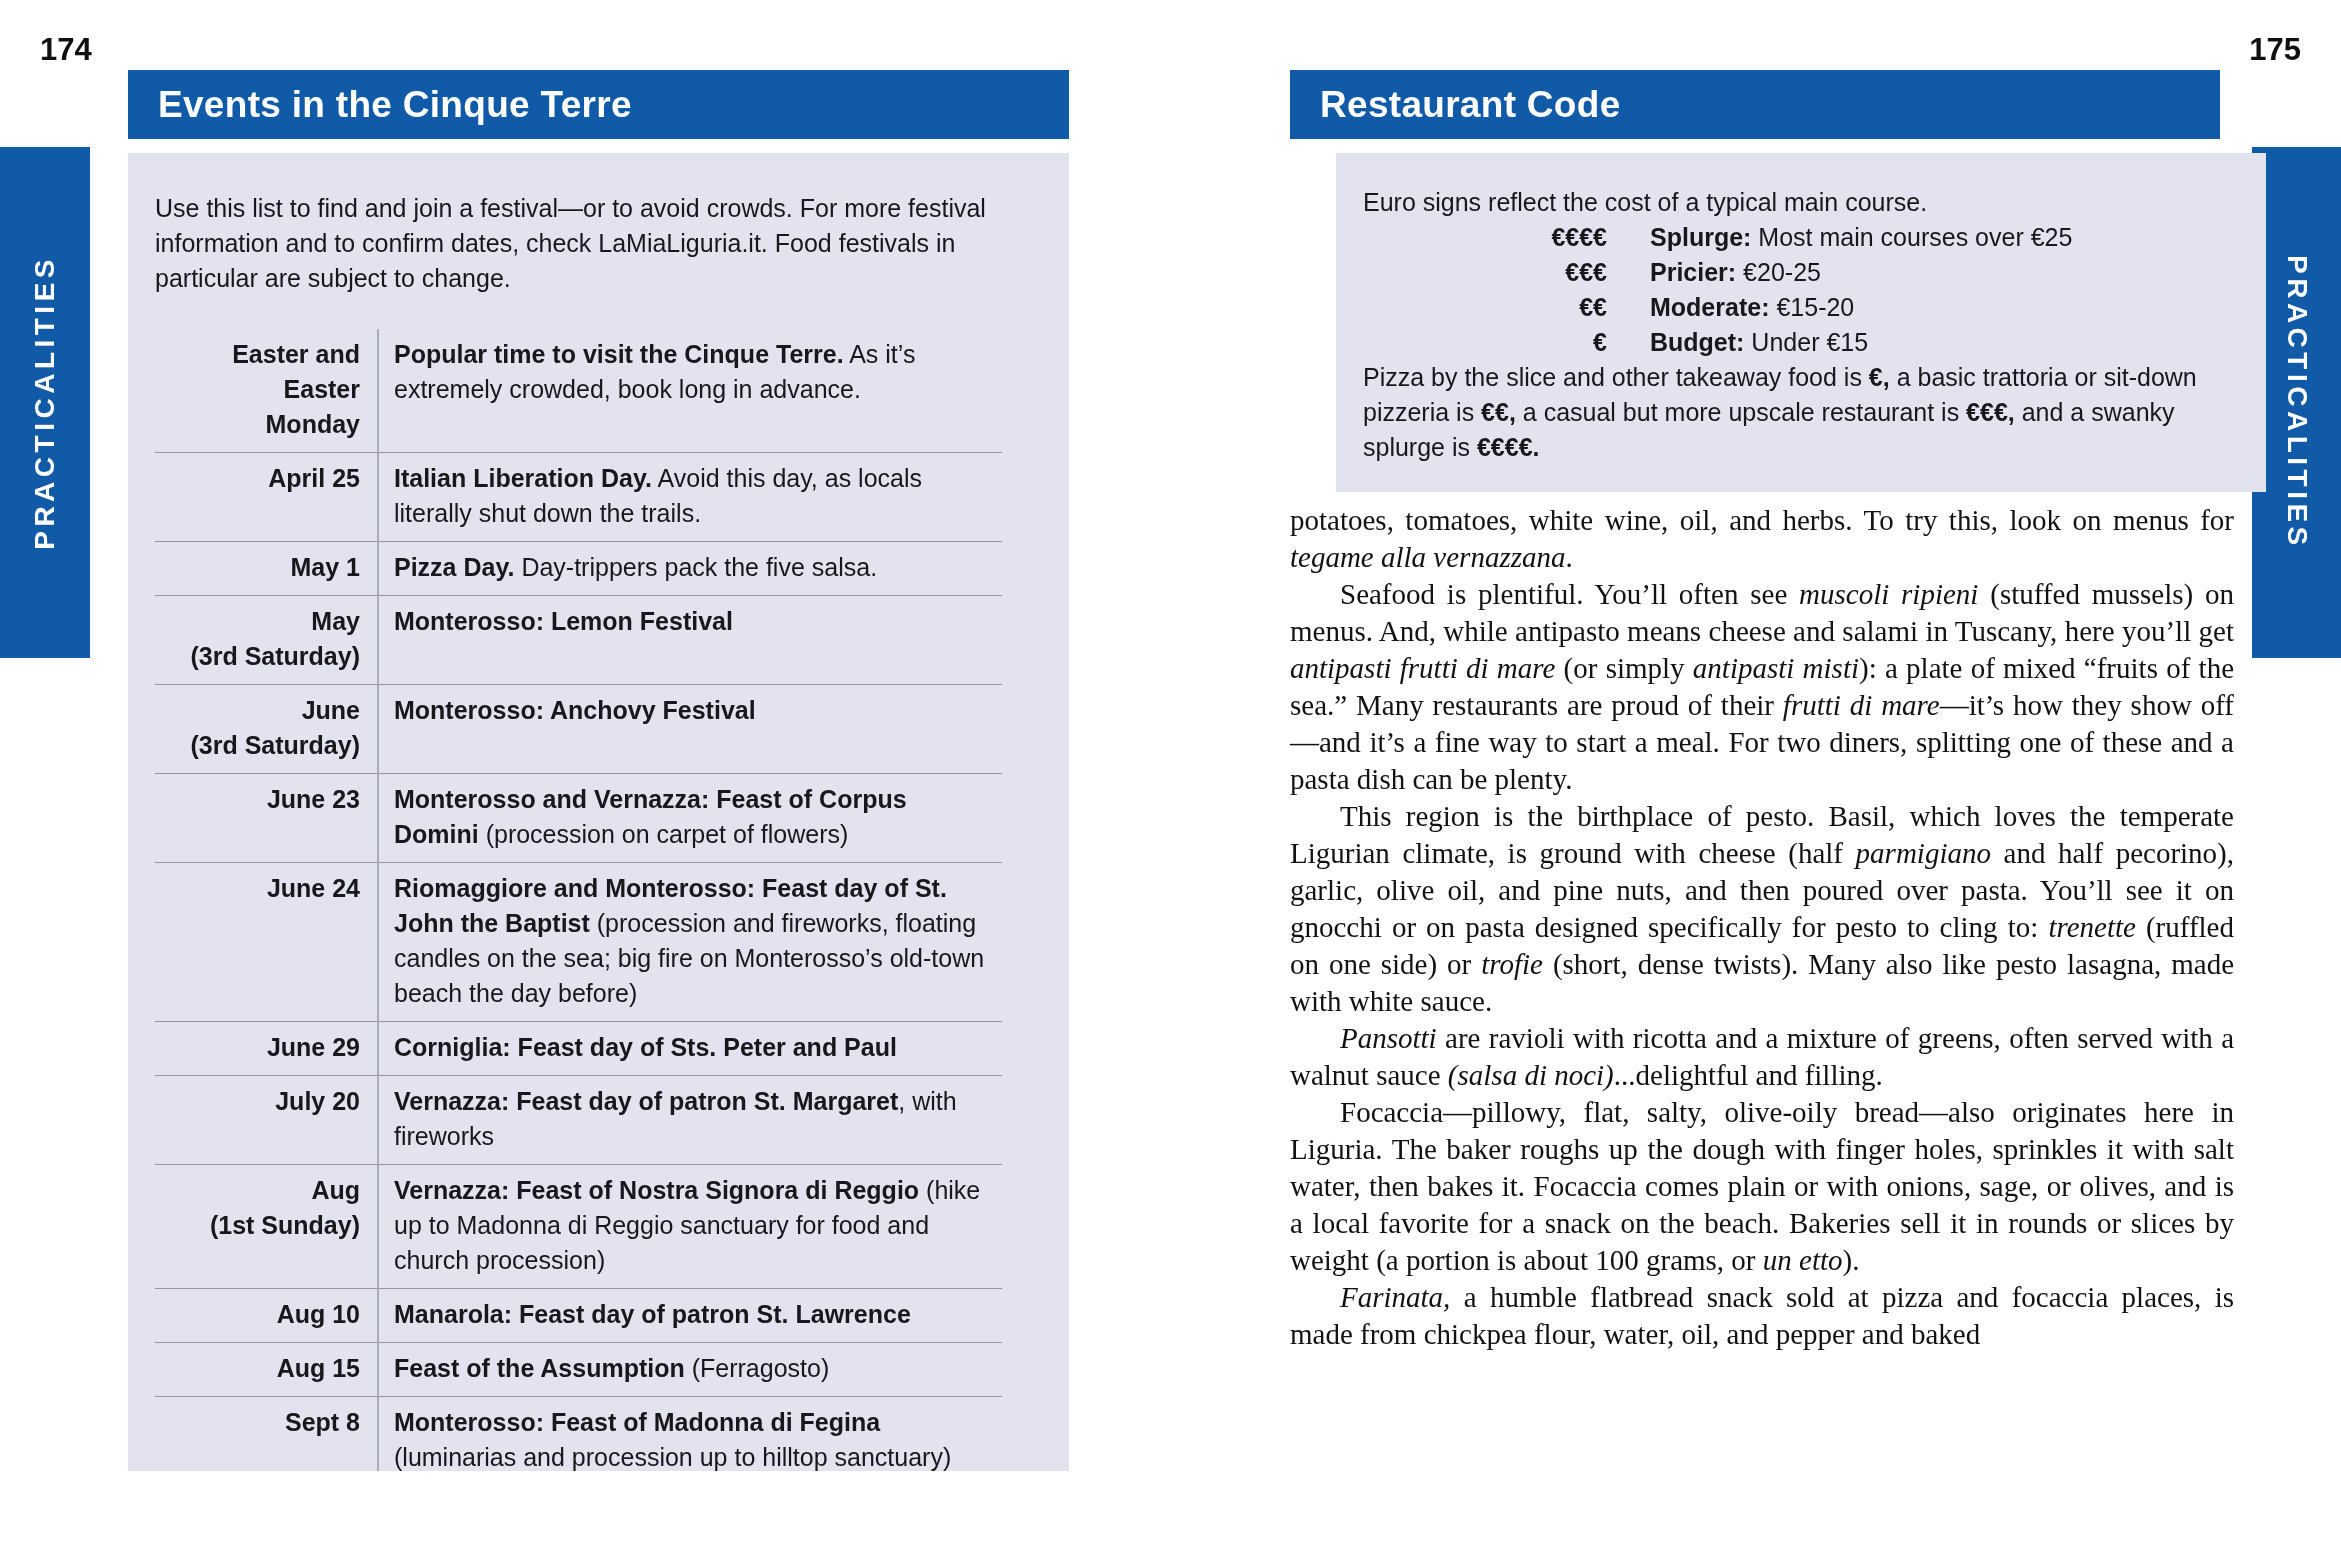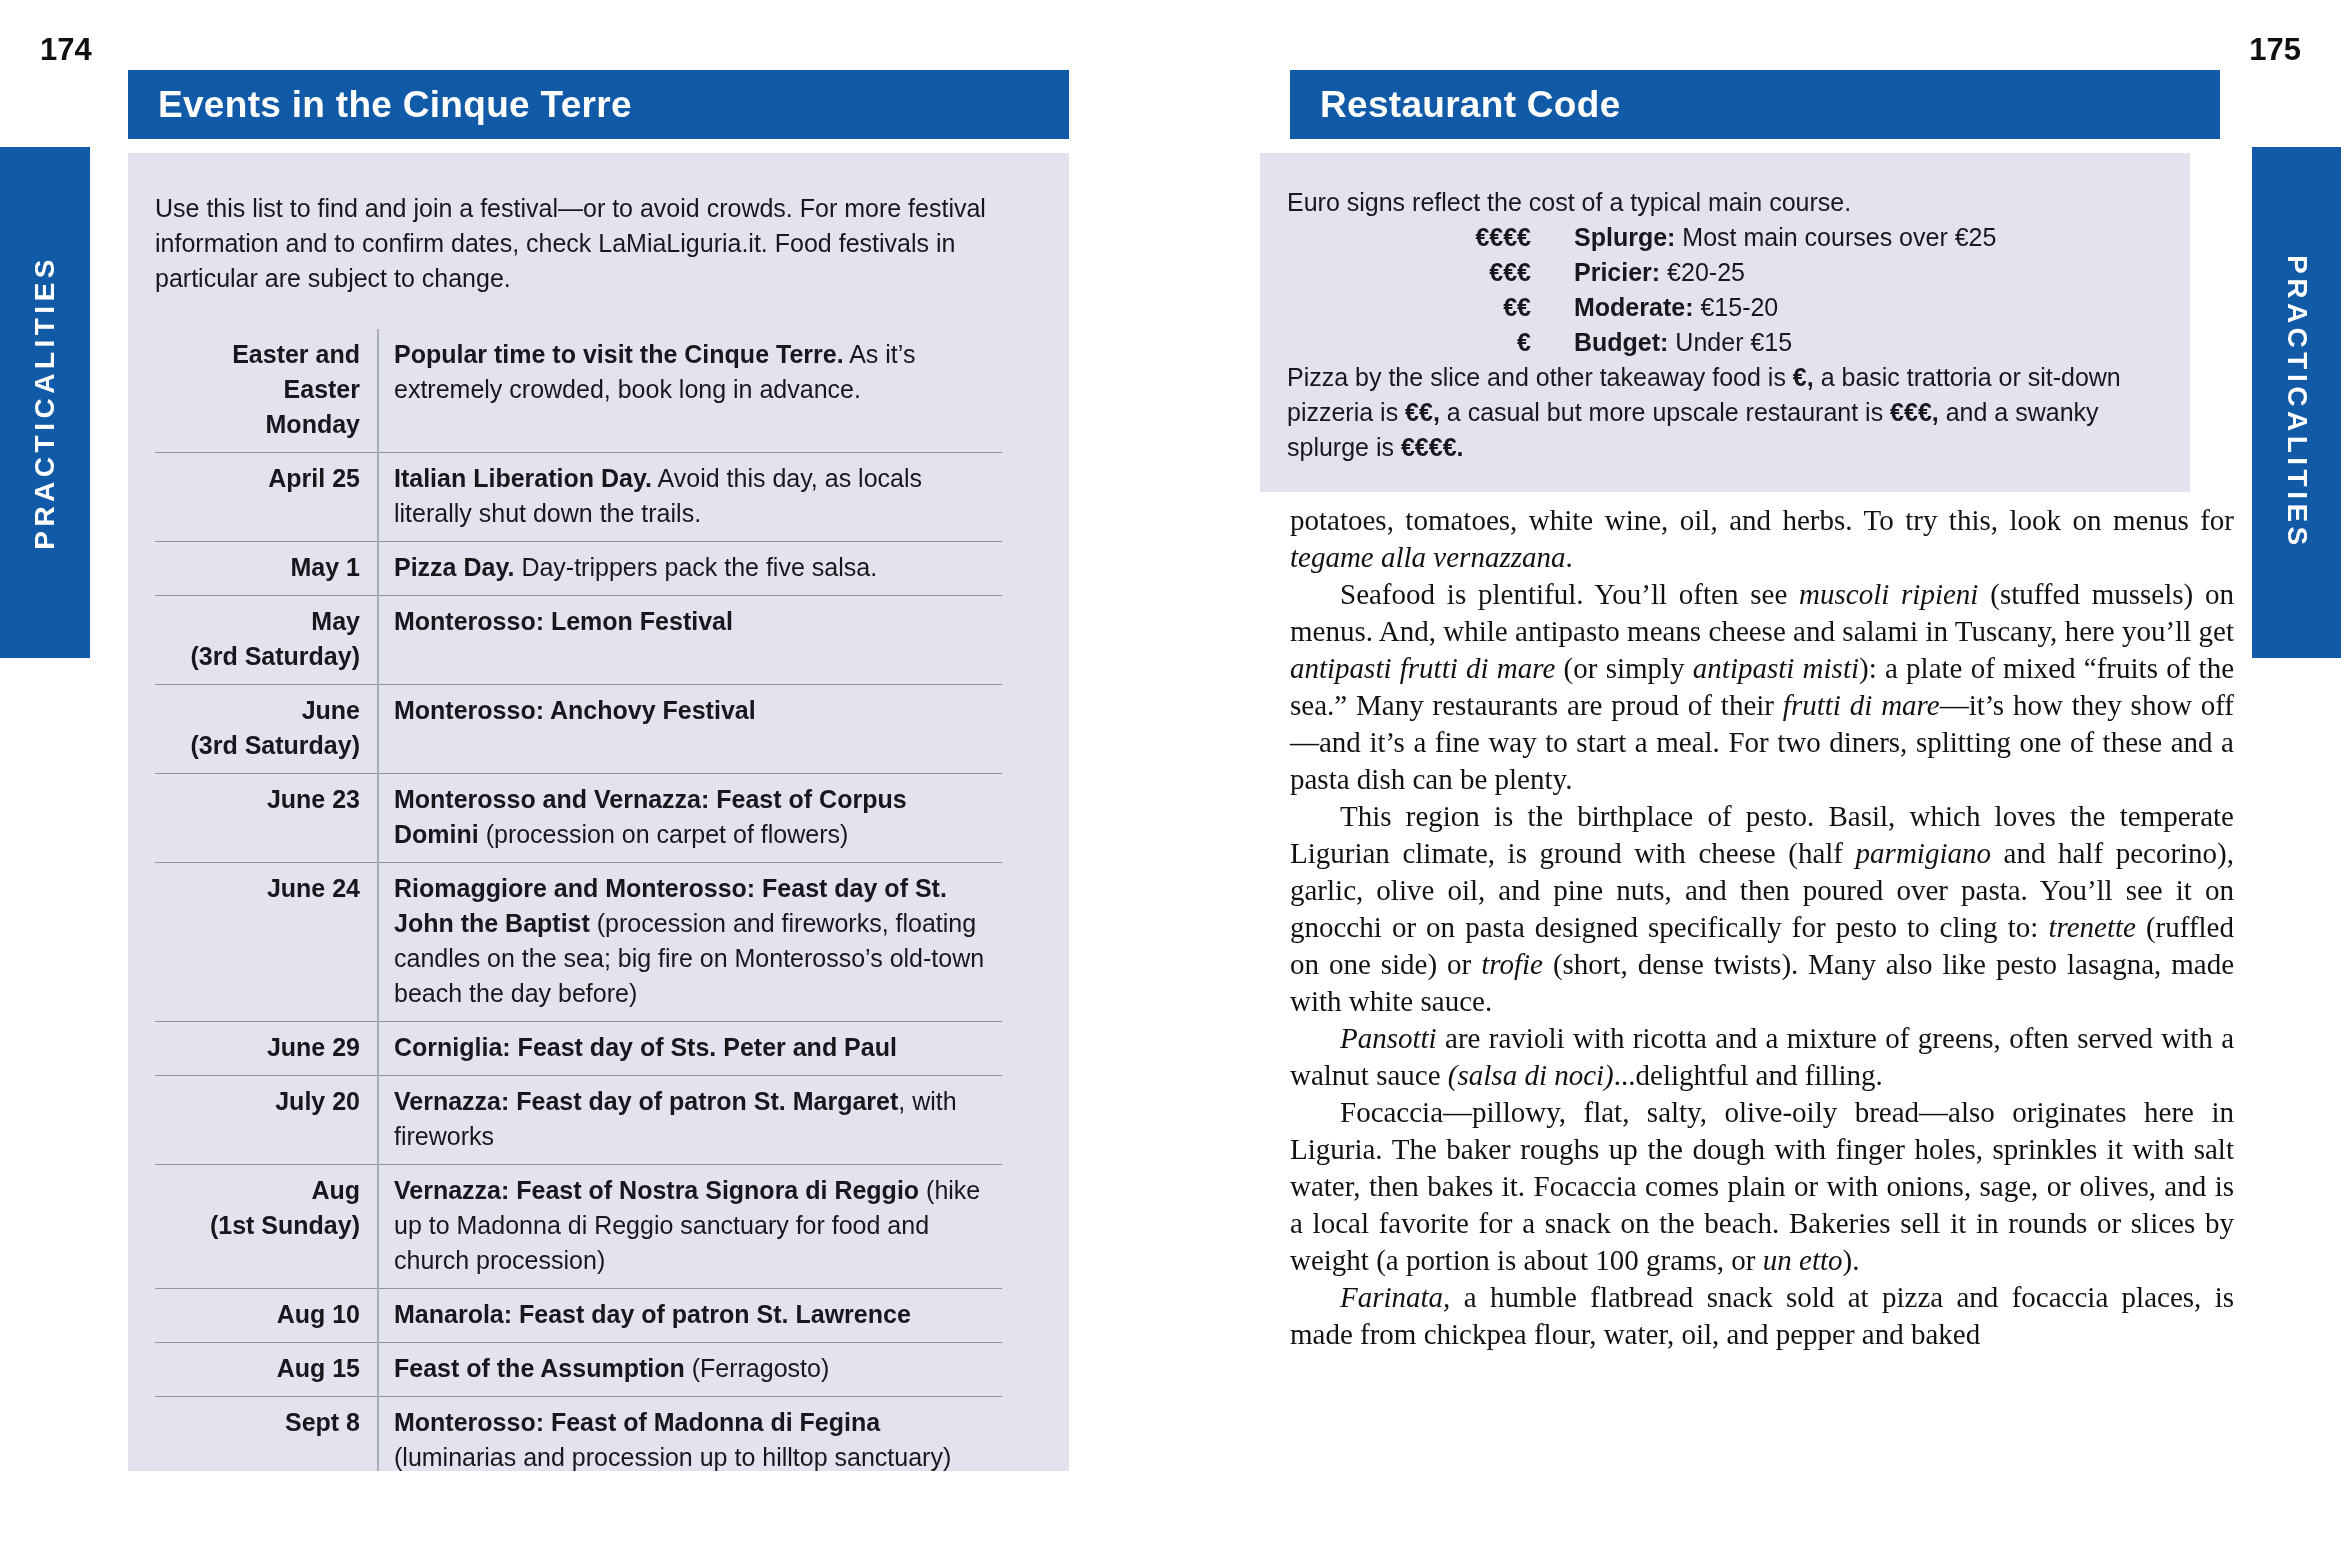--- a/index.html
+++ b/index.html
@@ -33,21 +33,21 @@
   .header-bar{
     position:absolute;top:70px;height:69px;background:var(--blue);
     display:flex;align-items:center;box-sizing:border-box;padding-left:30px;
   }
   #events-header{left:128px;width:941px;align-items:center;}
   #code-header{left:1290px;width:930px;}
   .header-title{color:#ffffff;font-size:37px;font-weight:bold;letter-spacing:0.3px;}
 
   .graybox{position:absolute;background:var(--boxbg);box-sizing:border-box;}
   #events-box{left:128px;top:153px;width:941px;height:1367px;padding:38px 27px 0 27px;}
-  #code-box{left:1260px;top:153px;width:930px;height:339px;padding:32px 27px 0 27px;}
+  #code-box{left:1336px;top:153px;width:930px;height:339px;padding:32px 27px 0 27px;}
 
   .sans-text{font-size:25px;line-height:35px;color:var(--ink);}
 
   .events-table{position:relative;margin-top:33px;margin-right:40px;}
   .vrule{position:absolute;left:222px;top:0;bottom:0;width:1.8px;background:var(--vrule);}
   .event-row{display:grid;grid-template-columns:222px 1fr;padding:8px 0 10px 0;}
   .event-row + .event-row{border-top:1.8px solid var(--sep);}
   .event-date{
     text-align:right;padding-right:17px;font-weight:bold;
     white-space:pre-line;box-sizing:border-box;

